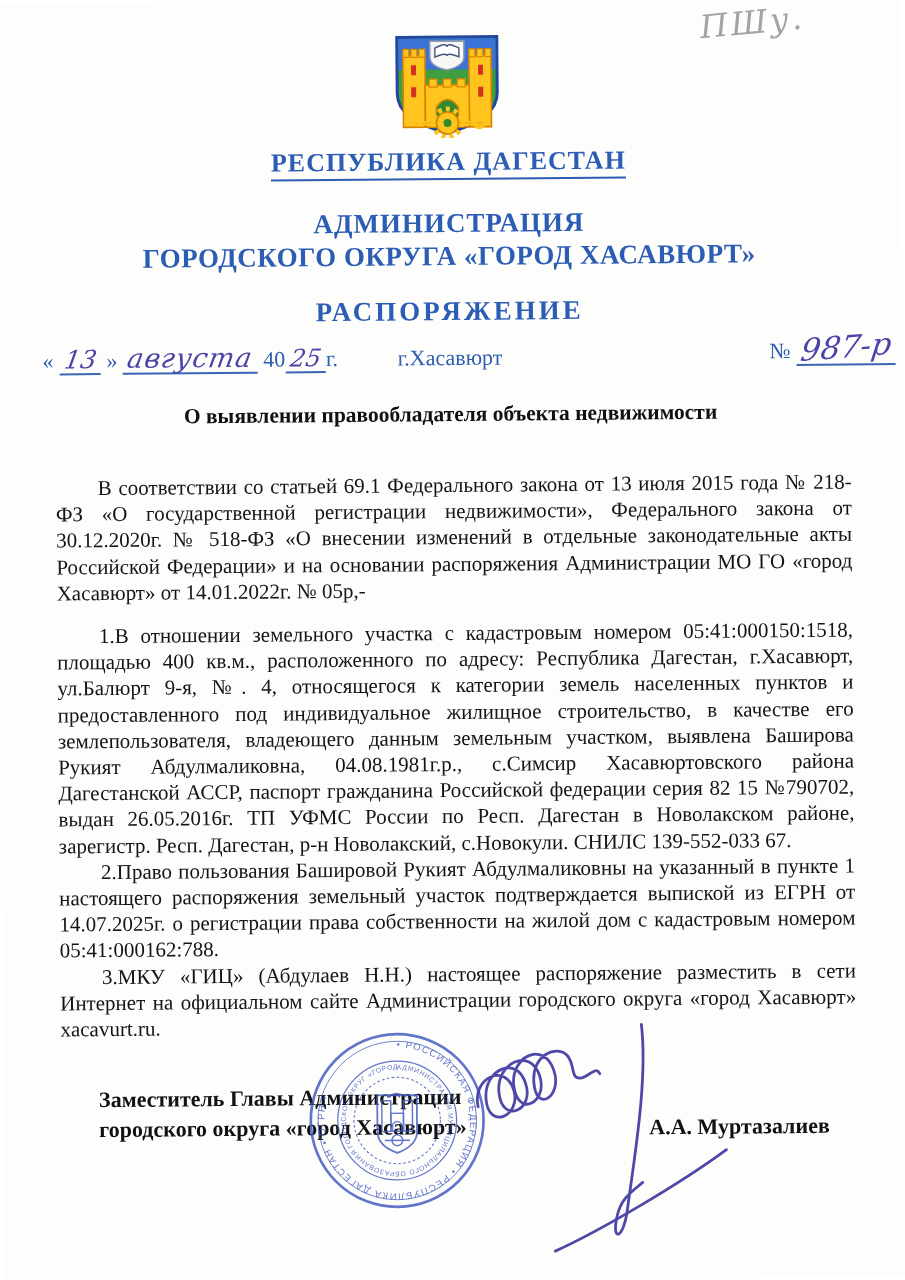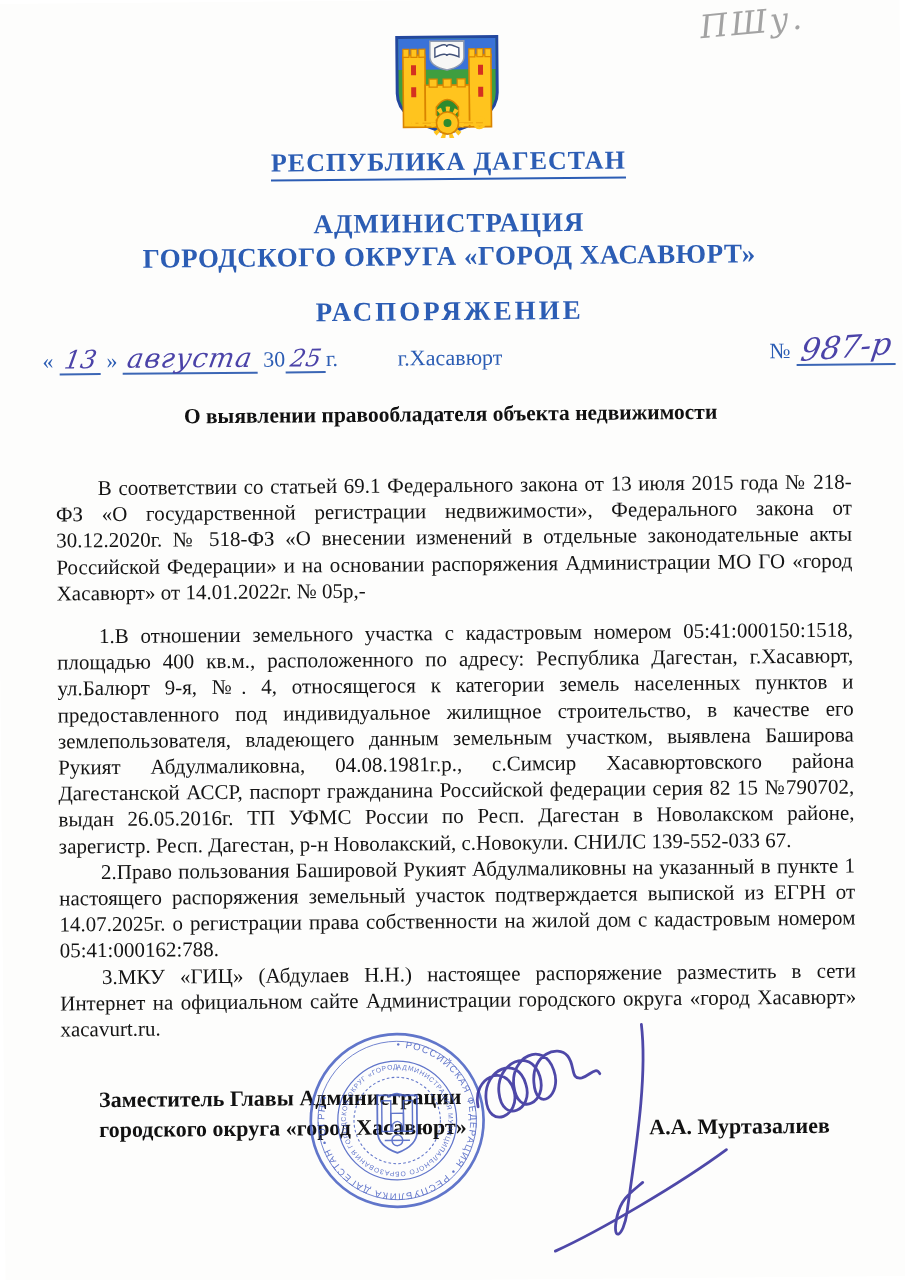--- a/index.html
+++ b/index.html
@@ -145,21 +145,21 @@
   <div class="republic"><span class="u">РЕСПУБЛИКА ДАГЕСТАН</span></div>
   <div class="org-line1">АДМИНИСТРАЦИЯ</div>
   <div class="org-line2">ГОРОДСКОГО ОКРУГА «ГОРОД ХАСАВЮРТ»</div>
   <div class="doc-type">РАСПОРЯЖЕНИЕ</div>
 
   <div class="date-block">
     <span>«</span>
     <span class="blank"><span class="hand day-hand">13</span></span>
     <span>»</span>
     <span class="blank"><span class="hand month-hand">августа</span></span>
-    <span>30</span><span class="blank"><span class="hand year-hand">25</span></span><span>г.</span>
+    <span>40</span><span class="blank"><span class="hand year-hand">25</span></span><span>г.</span>
   </div>
   <div class="city">г.Хасавюрт</div>
   <div class="number-block">
     <span>№</span>
     <span class="blank"><span class="hand num-hand">987-р</span></span>
   </div>
 
   <div class="doc-title">О выявлении правообладателя объекта недвижимости</div>
 
   <div class="body-text">

